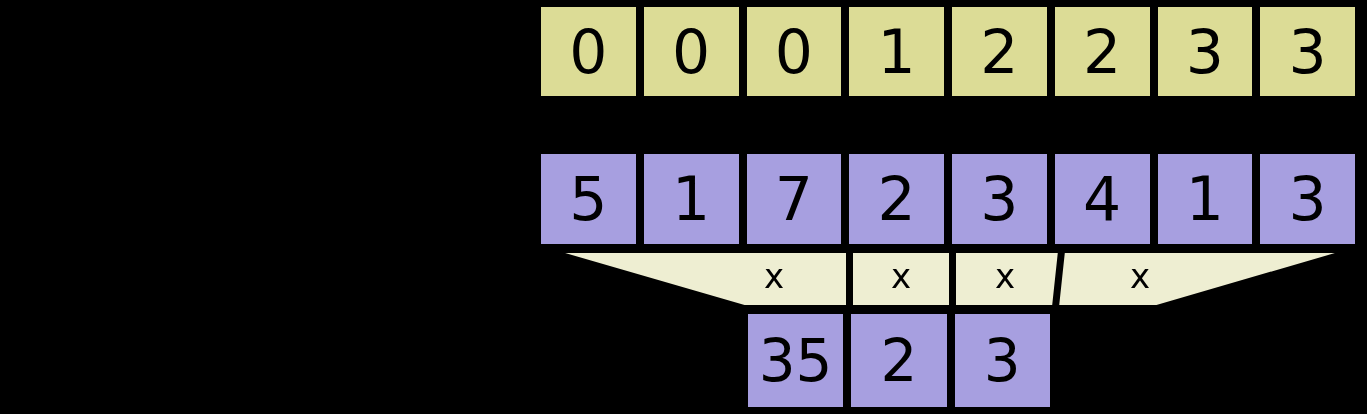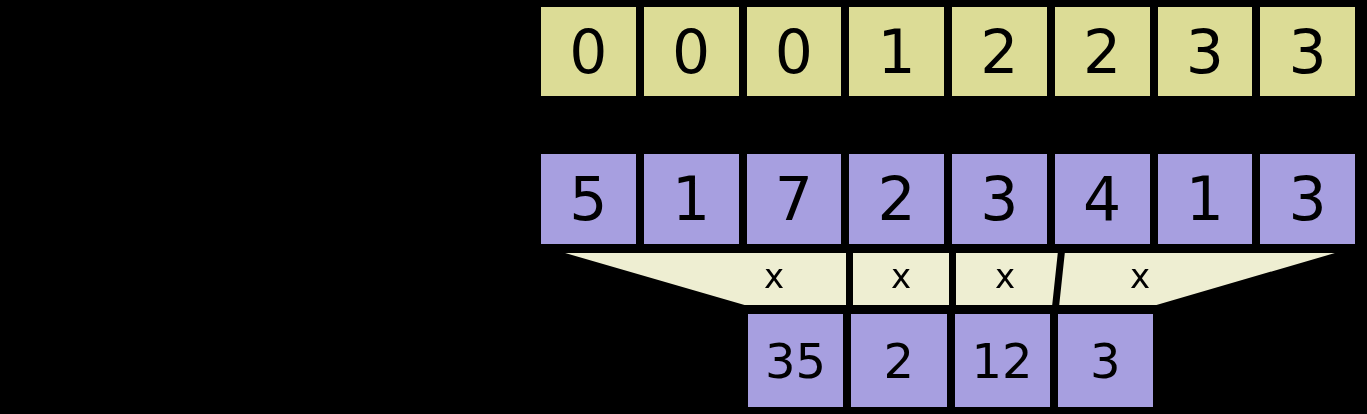--- a/index.html
+++ b/index.html
@@ -90,21 +90,21 @@
 
   
   #result-row {
     left: 744px;
     top: 310px;
   }
   #result-row .cell {
     width: 103.25px;
     height: 101px;
     background: #a79fe0;
-    font-size: 48px;
+    font-size: 58px;
   }
 </style>
 </head>
 <body>
 
 <div id="stage">
 
   <div class="row" id="keys-row">
     <div class="cell">0</div>
     <div class="cell">0</div>
@@ -141,17 +141,16 @@
 
     <div class="op-label" id="op-0">x</div>
     <div class="op-label" id="op-1">x</div>
     <div class="op-label" id="op-2">x</div>
     <div class="op-label" id="op-3">x</div>
   </div>
 
   <div class="row" id="result-row">
     <div class="cell">35</div>
     <div class="cell">2</div>
-    <div class="cell">12</div>
     <div class="cell">3</div>
   </div>
 
 </div>
 
 </body></html>

